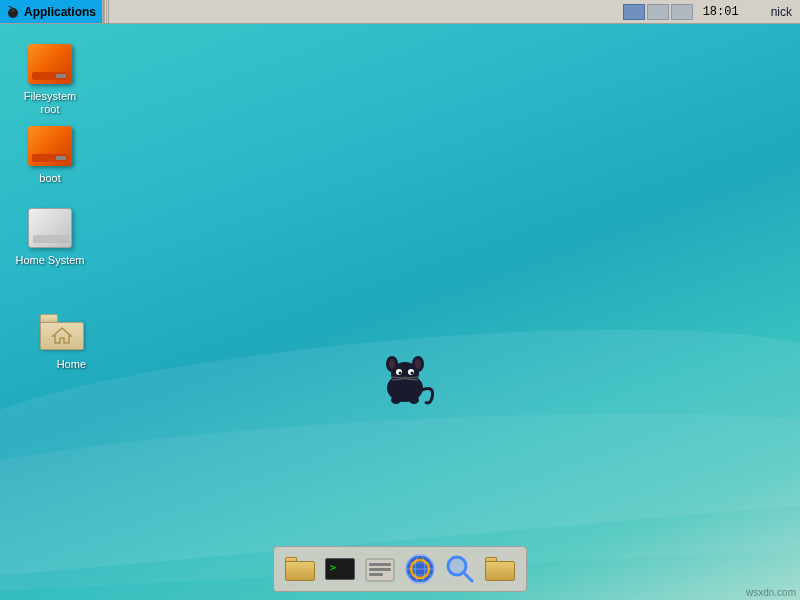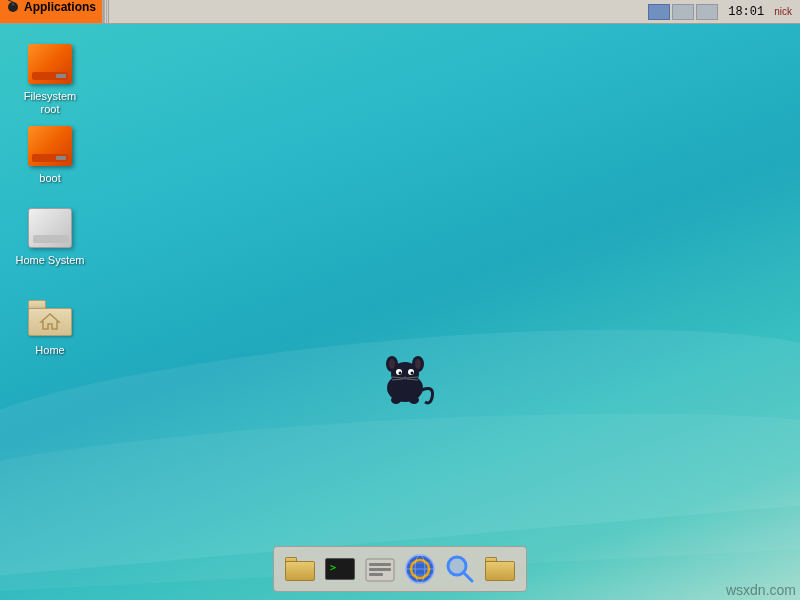--- a/index.html
+++ b/index.html
@@ -54,27 +54,28 @@
       height: 24px;
       background: #d4d0c8;
       border-bottom: 1px solid #a0a098;
       display: flex;
       align-items: center;
       z-index: 100;
     }
 
     #applications-menu {
       display: flex;
+      align-items: center;
       padding: 0 6px;
       height: 100%;
       font-size: 12px;
       font-weight: bold;
       color: #000;
       cursor: pointer;
-      background: #f97316;
+      background: #0ea5e9;
       border-right: 1px solid #b0aca8;
     }
 
     .panel-mouse-icon {
       width: 14px;
       height: 12px;
       margin-right: 4px;
     }
 
     #panel-separator {
@@ -111,23 +112,24 @@
     }
 
     #panel-time {
       font-size: 12px;
       color: #000;
       padding: 0 8px;
       font-family: Liberation Mono, monospace;
     }
 
     #panel-user {
-      font-size: 10px;
-      color: #7f1d1d;
+      font-size: 12px;
+      color: #0f172a;
       padding-right: 4px;
+      margin-left: 22px;
     }
 
     
     .desktop-icon {
       position: absolute;
       width: 80px;
       display: flex;
       flex-direction: column;
       align-items: center;
       cursor: pointer;
@@ -351,21 +353,21 @@
     <span class="icon-label">boot</span>
   </div>
 
   <div class="desktop-icon" style="top:200px; left:10px;">
     <div class="icon-img">
       <div class="white-drive"></div>
     </div>
     <span class="icon-label">Home System</span>
   </div>
 
-  <div class="desktop-icon" style="top:290px; left:10px;">
+  <div class="desktop-icon" style="top:304px; left:10px;align-items:flex-end;">
     <div class="icon-img">
       <div class="home-folder">
         <div class="folder-tab"></div>
         <div class="folder-body">
 
           <svg width="22" height="18" style="position:absolute;top:3px;left:10px;" viewBox="0 0 22 18">
             <polygon points="11,2 2,10 4,10 4,17 9,17 9,12 13,12 13,17 18,17 18,10 20,10" fill="none" stroke="#b09050" stroke-width="1.5"></polygon>
           </svg>
         </div>
       </div>
@@ -447,15 +449,15 @@
     </div>
 
     <div class="dock-icon">
       <div class="dock-folder">
         <div class="dock-folder-tab"></div>
         <div class="dock-folder-body"></div>
       </div>
     </div>
   </div>
 
-  <div style="position:absolute;bottom:2px;right:4px;font-size:14px;color:rgba(0,0,0,0.4);">wsxdn.com</div>
+  <div style="position:absolute;bottom:2px;right:4px;font-size:10px;color:rgba(0,0,0,0.4);">wsxdn.com</div>
 
 </div>
 
 </body></html>

